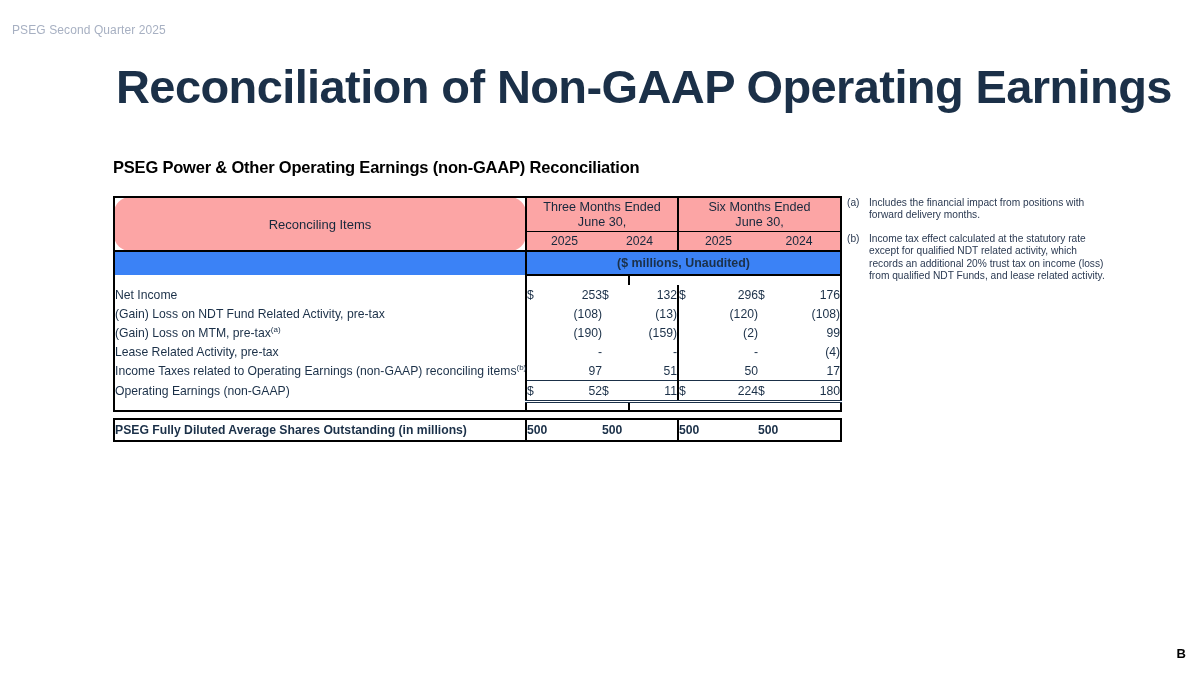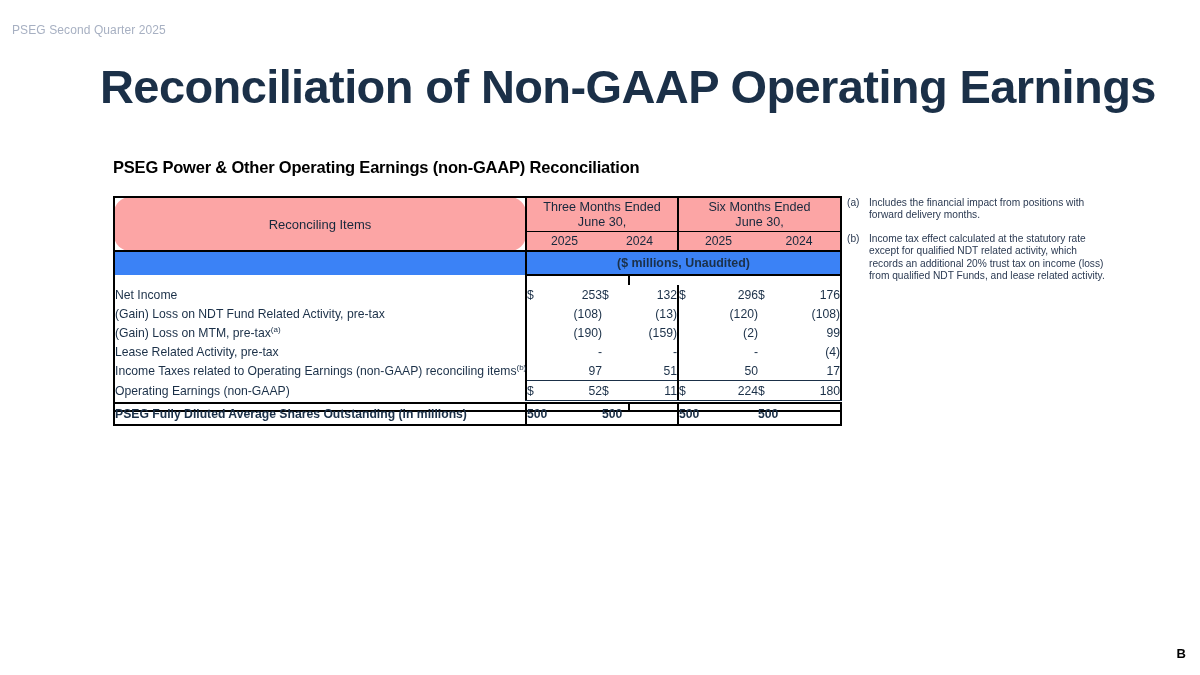--- a/index.html
+++ b/index.html
@@ -24,21 +24,21 @@
     font-size: 12px;
     color: #a7b0c2;
     letter-spacing: 0.1px;
     white-space: nowrap;
     margin-top: 8px;
   }
 
   
   .slide-title {
     position: absolute;
-    left: 100px;
+    left: 116px;
     top: 56px;
     font-size: 47px;
     line-height: 62px;
     font-weight: bold;
     color: #1b3048;
     letter-spacing: -0.6px;
     white-space: nowrap;
   }
 
   
@@ -148,21 +148,21 @@
   sup {
     font-size: 8px;
     vertical-align: super;
     line-height: 0;
   }
 
   
   .shares-wrap {
     position: absolute;
     left: 113px;
-    top: 402px;
+    top: 418px;
     width: 707px;
   }
   .shares-tbl {
     border-collapse: collapse;
     table-layout: fixed;
     width: 707px;
     font-size: 12.2px;
     color: #1b3048;
   }
   .shares-tbl td { padding: 0; height: 20px; }

